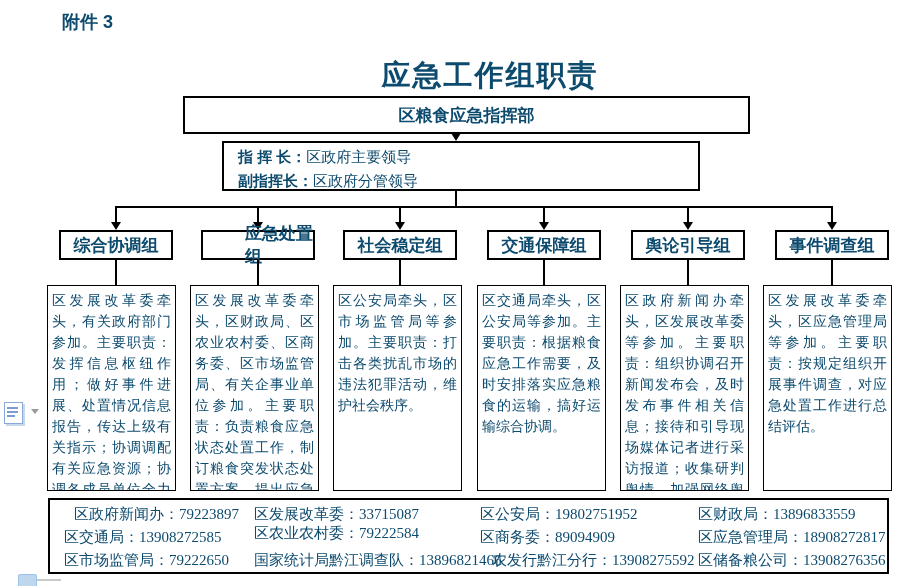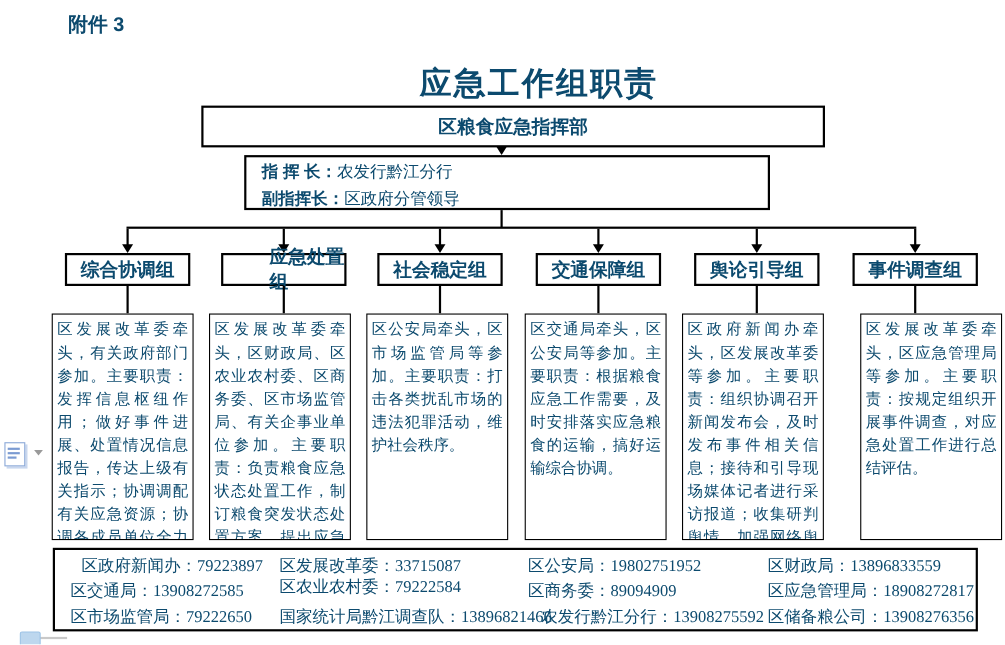--- a/index.html
+++ b/index.html
@@ -43,21 +43,21 @@
   <div class="title">应急工作组职责</div>
 
   <div class="box root-box">
     <span>区粮食应急指挥部</span>
   </div>
 
   <div class="arrow-down" style="left:451px;top:133px;"></div>
 
   <div class="box command-box">
     <div>
-      <span class="lbl">指 挥 长：</span><span>农发行黔江分行</span>
+      <span class="lbl">指 挥 长：</span><span>区政府主要领导</span>
     </div>
     <div>
       <span class="lbl">副指挥长：</span><span>区政府分管领导</span>
     </div>
   </div>
 
   <div class="vline" style="left:455px;top:191px;height:16px;"></div>
   <div class="hline" style="left:115px;top:206px;width:718px;"></div>
 
   <div class="vline" style="left:115px;top:208px;height:15px;"></div>
@@ -98,21 +98,21 @@
   <div class="vline" style="left:399px;top:260px;height:25px;"></div>
   <div class="vline" style="left:543px;top:260px;height:25px;"></div>
   <div class="vline" style="left:687px;top:260px;height:25px;"></div>
   <div class="vline" style="left:831px;top:260px;height:25px;"></div>
 
   <div class="box desc-box" style="left:47px;"><span>区发展改革委牵头，有关政府部门参加。主要职责：发挥信息枢纽作用；做好事件进展、处置情况信息报告，传达上级有关指示；协调调配有关应急资源；协调各成员单位全力开展应急处置各项工作。</span></div>
   <div class="box desc-box" style="left:190px;"><span>区发展改革委牵头，区财政局、区农业农村委、区商务委、区市场监管局、有关企事业单位参加。主要职责：负责粮食应急状态处置工作，制订粮食突发状态处置方案，提出应急处置建议。</span></div>
   <div class="box desc-box" style="left:333px;"><span>区公安局牵头，区市场监管局等参加。主要职责：打击各类扰乱市场的违法犯罪活动，维护社会秩序。</span></div>
   <div class="box desc-box" style="left:477px;"><span>区交通局牵头，区公安局等参加。主要职责：根据粮食应急工作需要，及时安排落实应急粮食的运输，搞好运输综合协调。</span></div>
   <div class="box desc-box" style="left:620px;"><span>区政府新闻办牵头，区发展改革委等参加。主要职责：组织协调召开新闻发布会，及时发布事件相关信息；接待和引导现场媒体记者进行采访报道；收集研判舆情，加强网络舆论引导，及时澄清不实信息，回应社会关切。</span></div>
-  <div class="box desc-box" style="left:782px;"><span>区发展改革委牵头，区应急管理局等参加。主要职责：按规定组织开展事件调查，对应急处置工作进行总结评估。</span></div>
+  <div class="box desc-box" style="left:763px;"><span>区发展改革委牵头，区应急管理局等参加。主要职责：按规定组织开展事件调查，对应急处置工作进行总结评估。</span></div>
 
   <div class="box contact-box">
     <span class="contact-cell" style="left:24px;top:5px;">区政府新闻办：79223897</span>
     <span class="contact-cell" style="left:204px;top:5px;">区发展改革委：33715087</span>
     <span class="contact-cell" style="left:430px;top:5px;">区公安局：19802751952</span>
     <span class="contact-cell" style="left:648px;top:5px;">区财政局：13896833559</span>
 
     <span class="contact-cell" style="left:14px;top:28px;">区交通局：13908272585</span>
     <span class="contact-cell" style="left:204px;top:24px;">区农业农村委：79222584</span>
     <span class="contact-cell" style="left:430px;top:28px;">区商务委：89094909</span>

